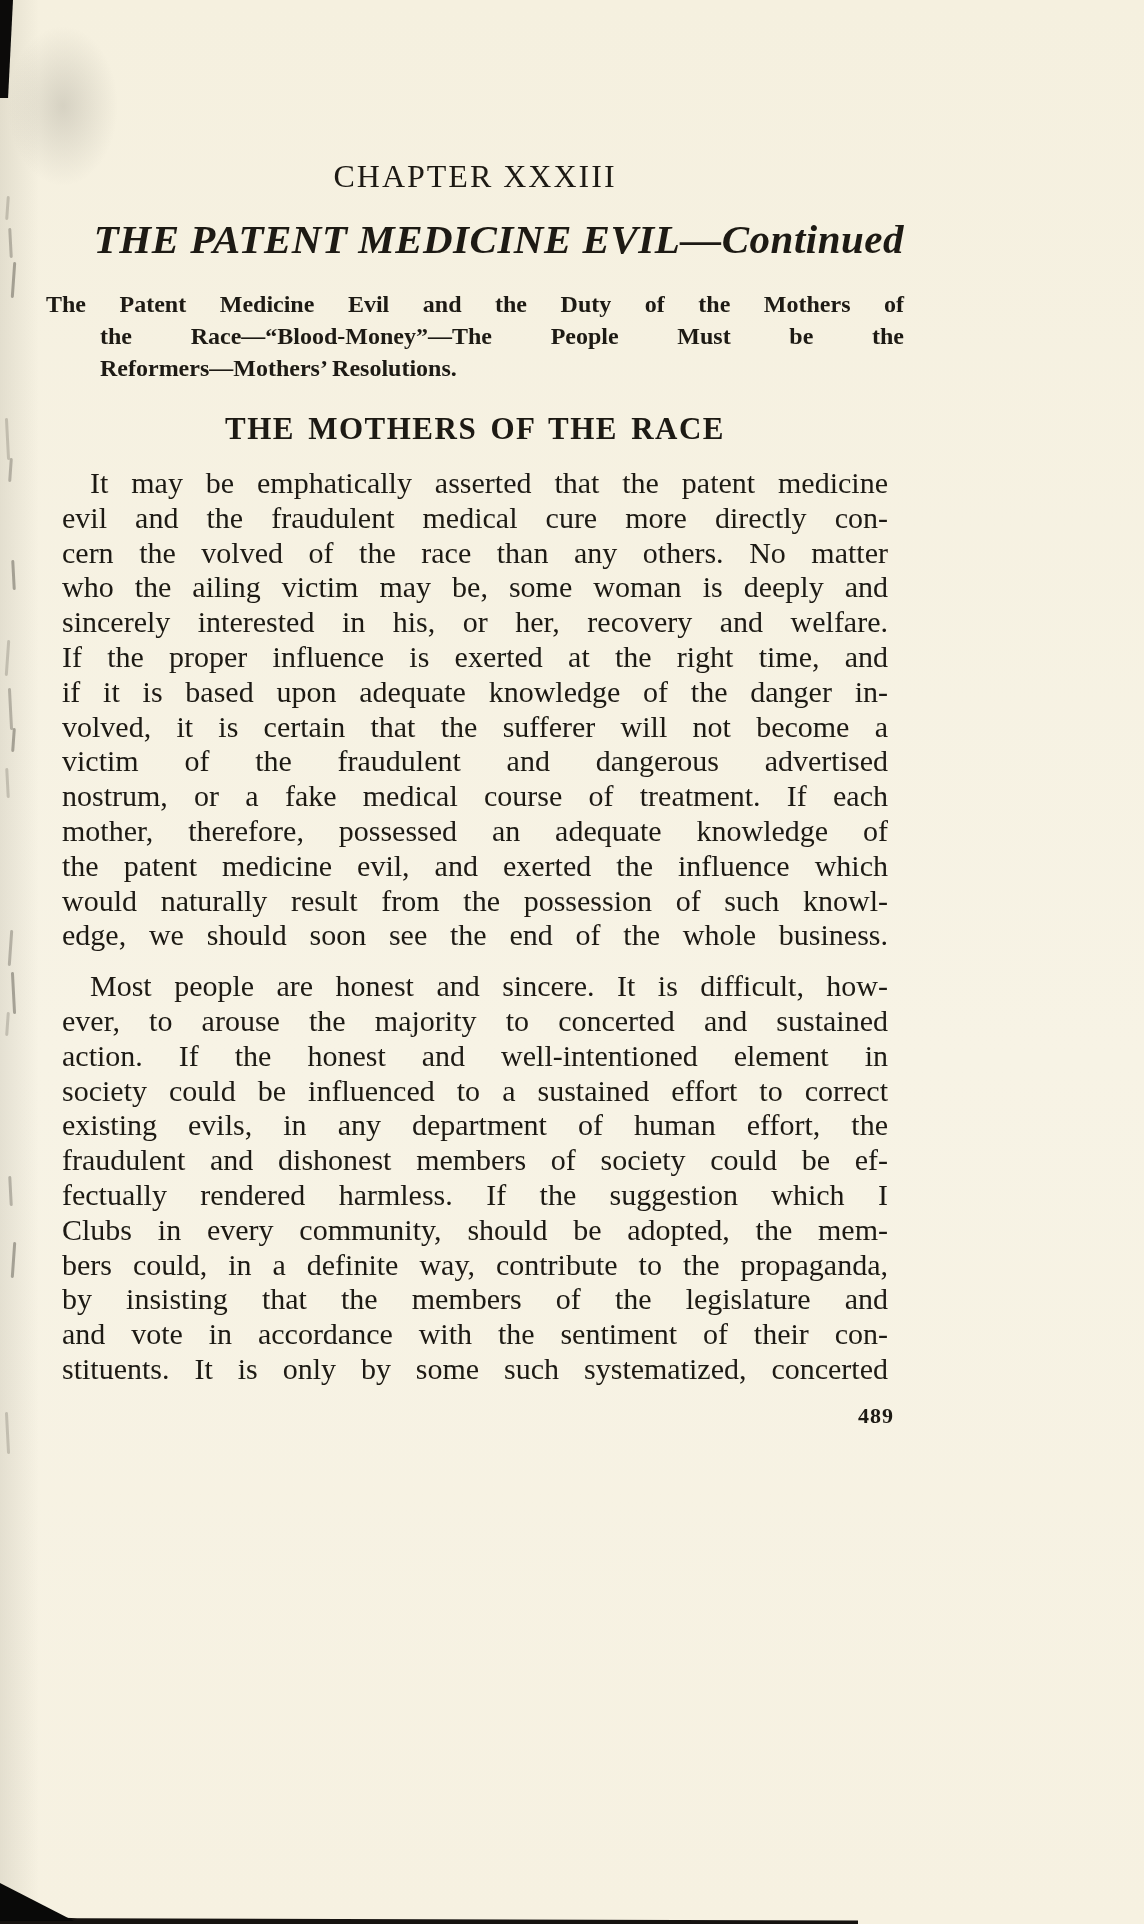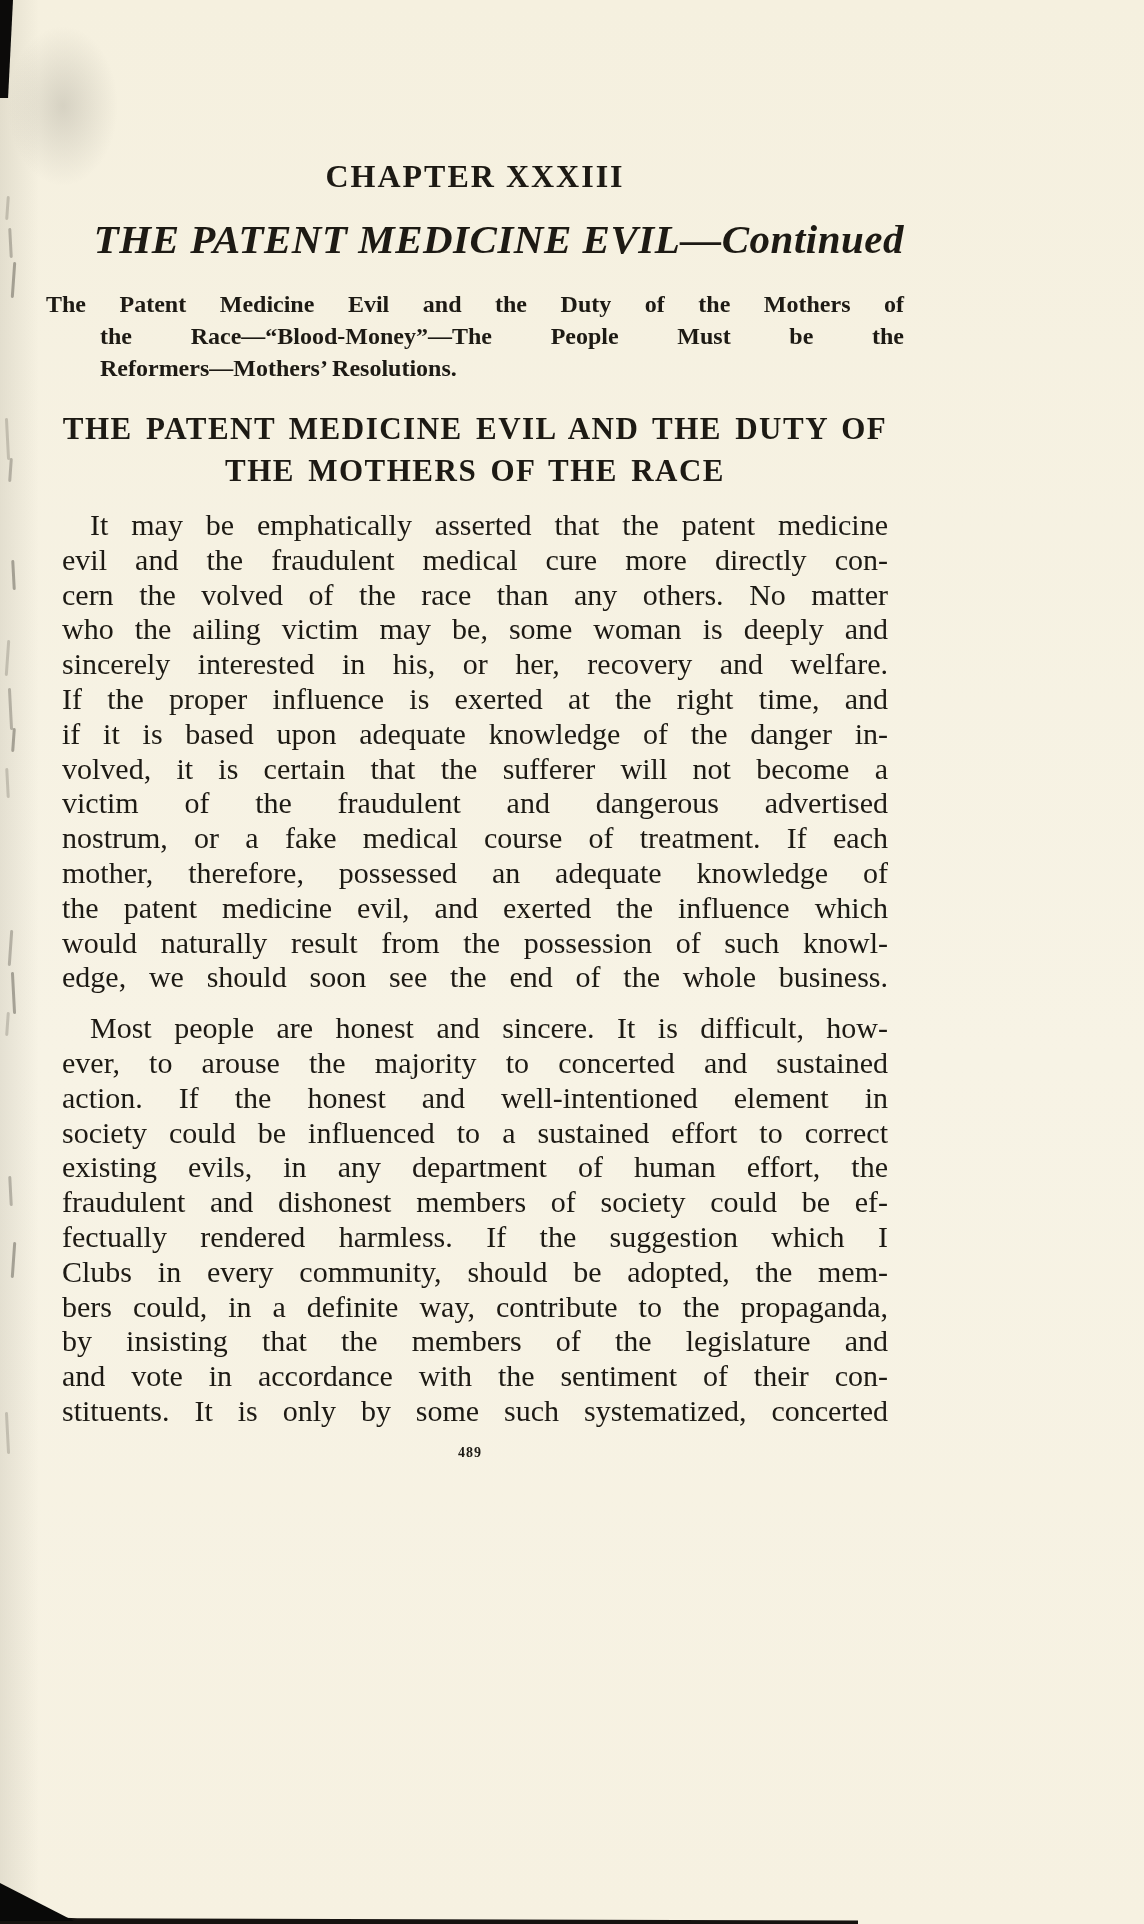--- a/index.html
+++ b/index.html
@@ -24,21 +24,21 @@
     position: absolute;
     left: 46px;
     top: 0;
     width: 858px;
   }
   .chapter {
     margin: 158px 0 0 0;
     text-align: center;
     font-size: 32px;
     line-height: 36px;
-    font-weight: 700;
+    font-weight: 400;
     letter-spacing: 2px;
   }
   .title {
     margin: 26px 0 0 0;
     text-align: right;
     font-size: 41px;
     line-height: 38px;
     font-weight: 700;
     letter-spacing: 0.5px;
     font-style: italic;
@@ -72,23 +72,23 @@
     font-weight: 400;
   }
   .para:first-of-type { margin-top: 12px; }
   .para .line {
     text-align: justify;
     text-align-last: justify;
   }
   .para .line:first-child { text-indent: 28px; }
   .page-number {
     margin-top: 4px;
-    text-align: center;
+    text-align: right;
     padding-right: 10px;
-    font-size: 14px;
+    font-size: 22px;
     font-weight: 700;
     letter-spacing: 1px;
   }
   
   .artifact { position: absolute; pointer-events: none; }
   .corner-bar {
     left: 0; top: 0; width: 13px; height: 98px;
     background: #0c0b0a;
     clip-path: polygon(0 0, 100% 0, 62% 100%, 0 100%);
   }
@@ -127,21 +127,20 @@
 
     <h2 class="title">THE PATENT MEDICINE EVIL—Continued</h2>
 
     <div class="summary">
         <div class="line">The Patent Medicine Evil and the Duty of the Mothers of</div>
         <div class="line">the Race—“Blood-Money”—The People Must be the</div>
         <div class="line">Reformers—Mothers’ Resolutions.</div>
       </div>
 
     <h3 class="section">
-        <div class="line">THE PATENT MEDICINE EVIL AND THE DUTY OF</div>
         <div class="line">THE MOTHERS OF THE RACE</div>
       </h3>
 
     <div class="para">
         <div class="line">It may be emphatically asserted that the patent medicine</div>
         <div class="line">evil and the fraudulent medical cure more directly con-</div>
         <div class="line">cern the volved of the race than any others.  No matter</div>
         <div class="line">who the ailing victim may be, some woman is deeply and</div>
         <div class="line">sincerely interested in his, or her, recovery and welfare.</div>
         <div class="line">If the proper influence is exerted at the right time, and</div>

